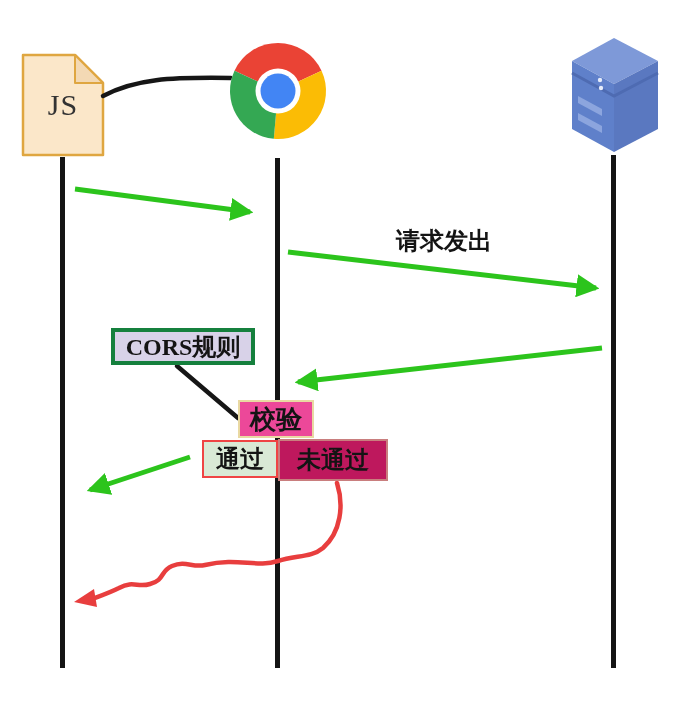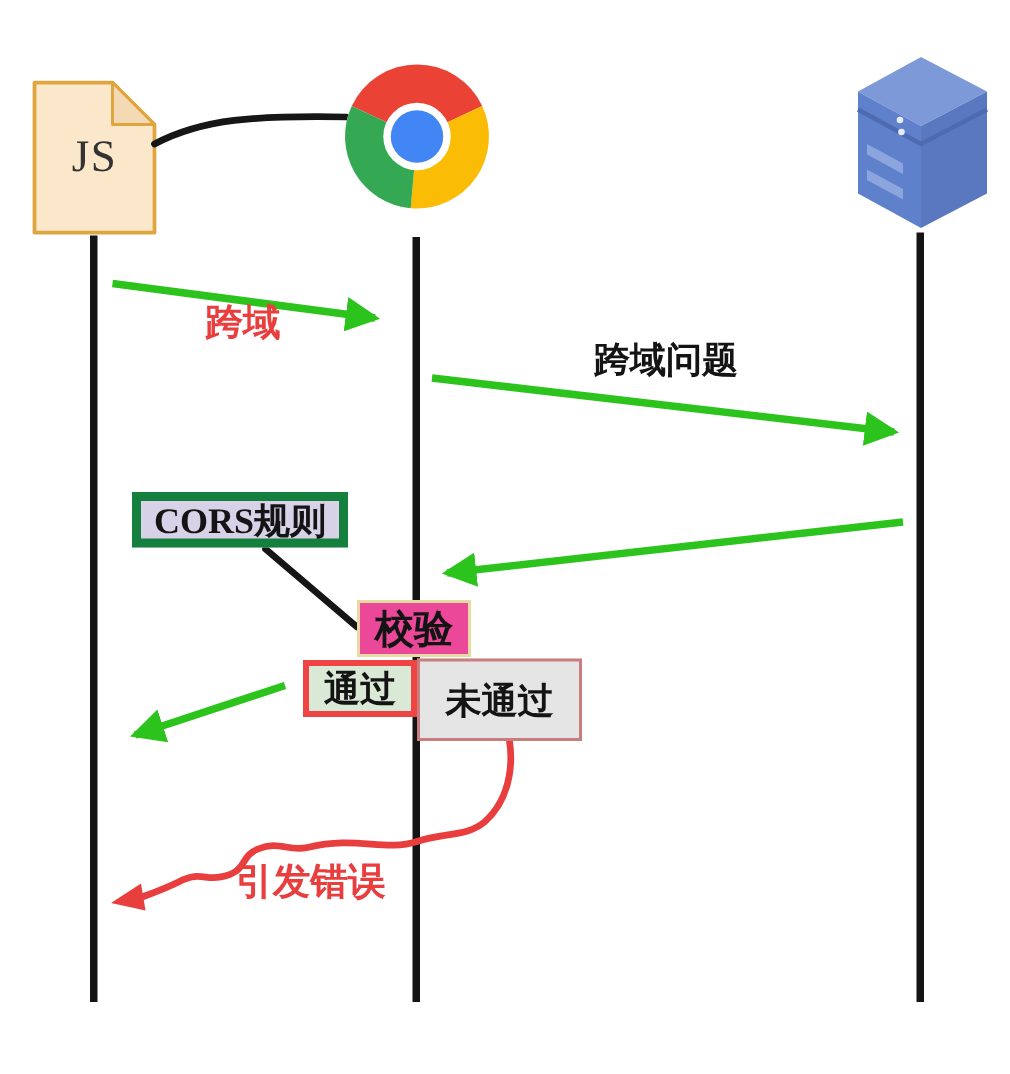--- a/index.html
+++ b/index.html
@@ -23,24 +23,24 @@
   #lbl-request{left:344px;top:229px;width:200px;}
   #lbl-response{left:346px;top:334px;width:200px;font-size:25px;}
   #lbl-deliver{left:27px;top:444px;width:200px;font-size:25px;}
   #lbl-error{left:107px;top:576px;width:200px;font-size:25px;line-height:26px;}
   
   #lbl-js{
     left:23px;top:55px;width:80px;height:100px;display:flex;align-items:center;justify-content:center;
     font-size:30px;font-weight:400;color:#333;letter-spacing:1px;position:absolute;
   }
   
-  #box-cors{left:88px;top:328px;width:144px;height:37px;background:#d8d2e8;border:6px solid #15803d;}
+  #box-cors{left:111px;top:328px;width:144px;height:37px;background:#d8d2e8;border:4px solid #15803d;}
   #box-check{left:238px;top:400px;width:76px;height:38px;background:#ec4899;border:2px solid #e9d9a2;font-size:26px;}
-  #box-pass{left:202px;top:440px;width:76px;height:38px;background:#d9e9d5;border:4px solid #ef4444;}
-  #box-fail{left:278px;top:439px;width:110px;height:55px;background:#e5e5e5;border:2px solid #c97e7e;}
+  #box-pass{left:202px;top:440px;width:76px;height:38px;background:#d9e9d5;border:2px solid #ef4444;}
+  #box-fail{left:278px;top:439px;width:110px;height:42px;background:#be185d;border:2px solid #c97e7e;}
 </style>
 </head>
 <body>
 
 <div class="canvas">
 
   <svg width="673" height="716" viewBox="0 0 673 716">
     <defs>
       <marker id="ag" viewBox="0 0 10 10" refX="8.5" refY="5" markerWidth="4.6" markerHeight="4.6" orient="auto" markerUnits="strokeWidth">
         <path d="M0,0 L10,5 L0,10 Z" fill="#2cc41c"></path>
@@ -95,25 +95,23 @@
                C192,568 186,560 172,566
                C160,571 165,580 150,584
                C137,588 134,580 119,588
                C109,593 100,596 92,599" fill="none" stroke="#e83e3e" stroke-width="4.5" stroke-linecap="round" stroke-linejoin="round"></path>
       <polygon points="74,602 94,589 97,607" fill="#e83e3e"></polygon>
     </g>
   </svg>
 
   <div id="lbl-js">JS</div>
 
-  <div class="lbl red" id="lbl-cross">跨域</div>
-  <div class="lbl" id="lbl-request">跨域问题</div>
+  <div class="lbl" id="lbl-request">请求发出</div>
 
   <div class="box" id="box-cors">CORS规则</div>
   <div class="box" id="box-check">校验</div>
   <div class="box" id="box-pass">通过</div>
   <div class="box" id="box-fail">未通过</div>
 
   <div class="lbl red" id="lbl-error">
-    <div>引发错误</div>
   </div>
 
 </div>
 
 </body></html>

